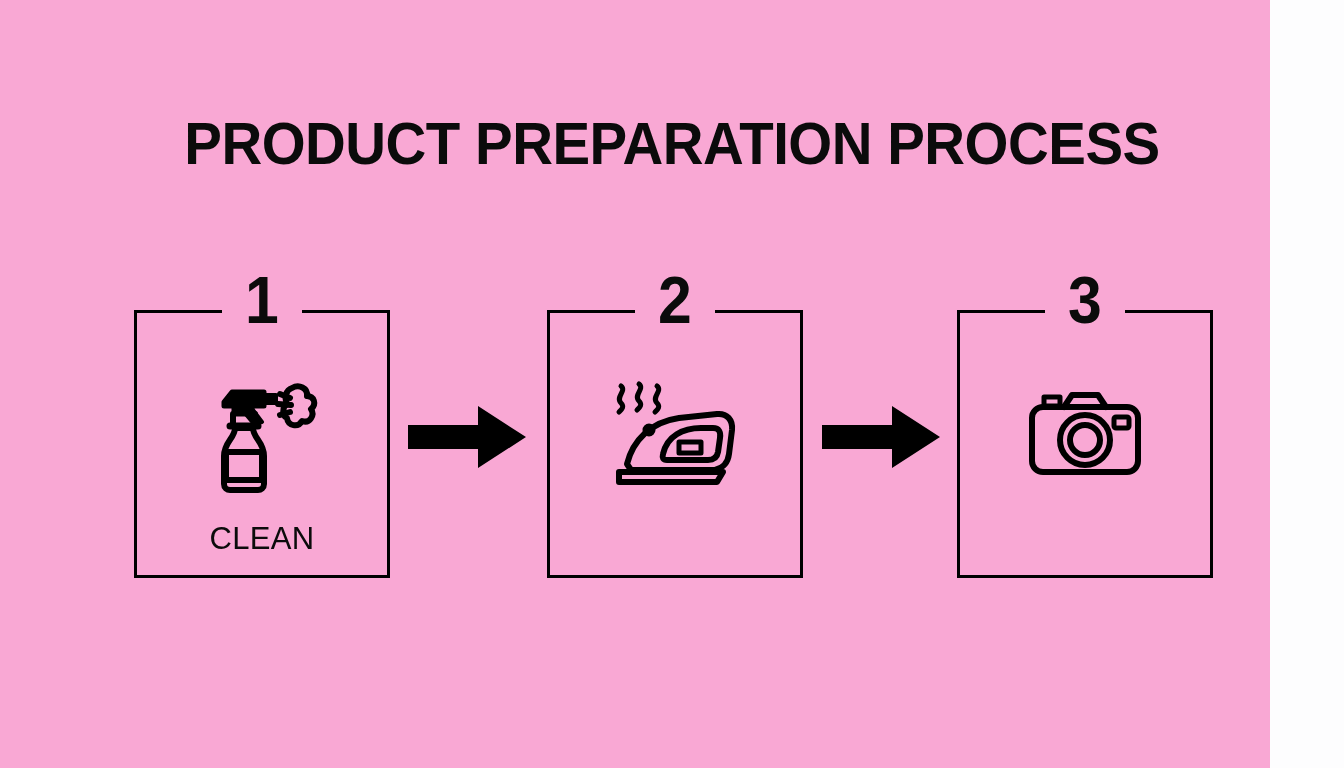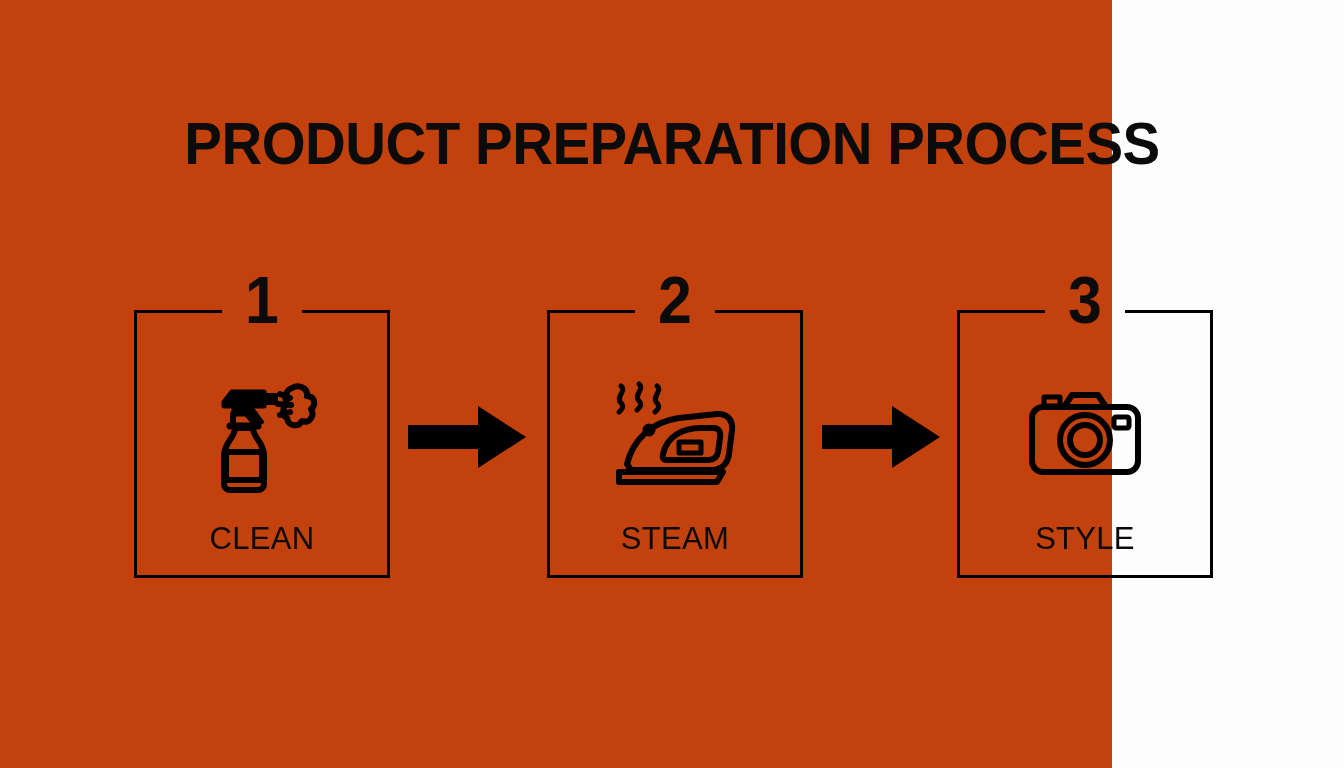--- a/index.html
+++ b/index.html
@@ -10,23 +10,23 @@
   body {
     width: 1344px;
     height: 768px;
     background: #fdfdfe;
     font-family: "Liberation Sans", sans-serif;
     overflow: hidden;
   }
 
   #canvas {
     position: relative;
-    width: 1112px;
+    width: 1270px;
     height: 768px;
-    background: #c2410c;
+    background: #f9a8d4;
   }
 
   
   #title {
     position: absolute;
     left: 0;
     top: 108px;
     width: 1344px;
     text-align: center;
     font-family: "Liberation Sans", sans-serif;
@@ -192,21 +192,20 @@
                  L113 74 C112 80 108 82 103 82 L62 82 C58 82 57 80 58 76 Z" fill="none" stroke-width="6"></path>
 
         <circle cx="44" cy="52" r="4" fill="none" stroke-width="5"></circle>
 
         <rect x="74" y="64" width="22" height="11" fill="none" stroke-width="5"></rect>
 
         <path d="M14 94 L118 94 L112 104 L14 104 Z" fill="none" stroke-width="6"></path>
       </svg>
     </div>
 
-    <div class="step-label">STEAM</div>
   </div>
 
   <div class="arrow" style="left:822px;">
     <svg width="118" height="62" viewBox="0 0 118 62" aria-hidden="true">
       <path d="M0 19 L70 19 L70 0 L118 31 L70 62 L70 43 L0 43 Z" fill="#000"></path>
     </svg>
   </div>
 
   <div class="step" style="left:957px;">
     <div class="step-frame">
@@ -229,16 +228,15 @@
         <rect x="6" y="19" width="106" height="65" rx="11" fill="none" stroke-width="6"></rect>
 
         <circle cx="59" cy="52" r="25" fill="none" stroke-width="6"></circle>
 
         <circle cx="59" cy="52" r="15" fill="none" stroke-width="6"></circle>
 
         <rect x="88" y="29" width="15" height="11" rx="2" fill="none" stroke-width="5"></rect>
       </svg>
     </div>
 
-    <div class="step-label">STYLE</div>
   </div>
 
 </div>
 
 </body></html>

